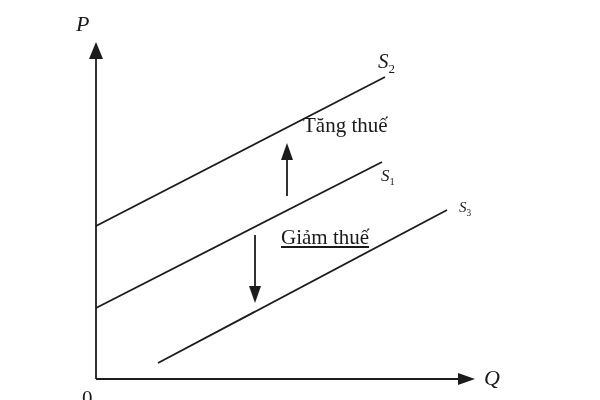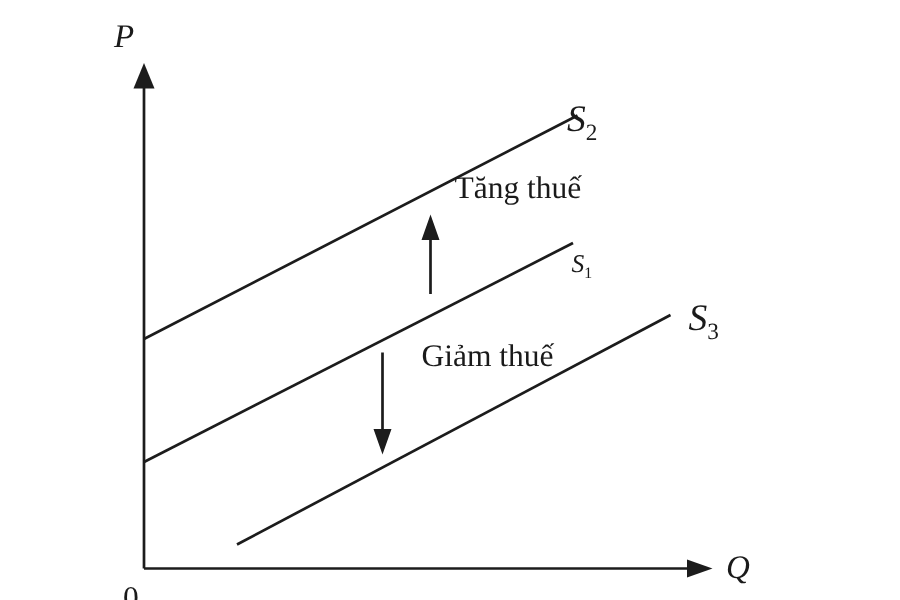--- a/index.html
+++ b/index.html
@@ -56,20 +56,20 @@
       <polygon points="475,379 458,373 458,385"></polygon>
       <polygon points="287,143 281,160 293,160"></polygon>
       <polygon points="255,303 249,286 261,286"></polygon>
     </g>
   </svg>
 
   <div class="lbl var" style="left:76px; top:12px; font-size:22px;">P</div>
   <div class="lbl var" style="left:484px; top:366px; font-size:22px;">Q</div>
   <div class="lbl" style="left:82px; top:387px; font-size:21px;">0</div>
 
-  <div class="lbl" style="left:378px; top:50px; font-size:25px;margin-top:16px;"><span class="var">S</span><sub>2</sub></div>
+  <div class="lbl" style="left:378px; top:50px; font-size:21px;"><span class="var">S</span><sub>2</sub></div>
   <div class="lbl" style="left:381px; top:167px; font-size:17px;"><span class="var">S</span><sub>1</sub></div>
-  <div class="lbl" style="left:459px; top:199px; font-size:25px;"><span class="var">S</span><sub>3</sub></div>
+  <div class="lbl" style="left:459px; top:199px; font-size:15px;"><span class="var">S</span><sub>3</sub></div>
 
   <div class="lbl" style="left:303px; top:114px; font-size:21px;">Tăng thuế</div>
-  <div class="lbl" style="left:281px; top:226px; font-size:21px;">Giảm thuế</div>
+  <div class="lbl" style="left:281px; top:226px; font-size:21px;text-decoration:underline;">Giảm thuế</div>
 
 </div>
 
 </body></html>

